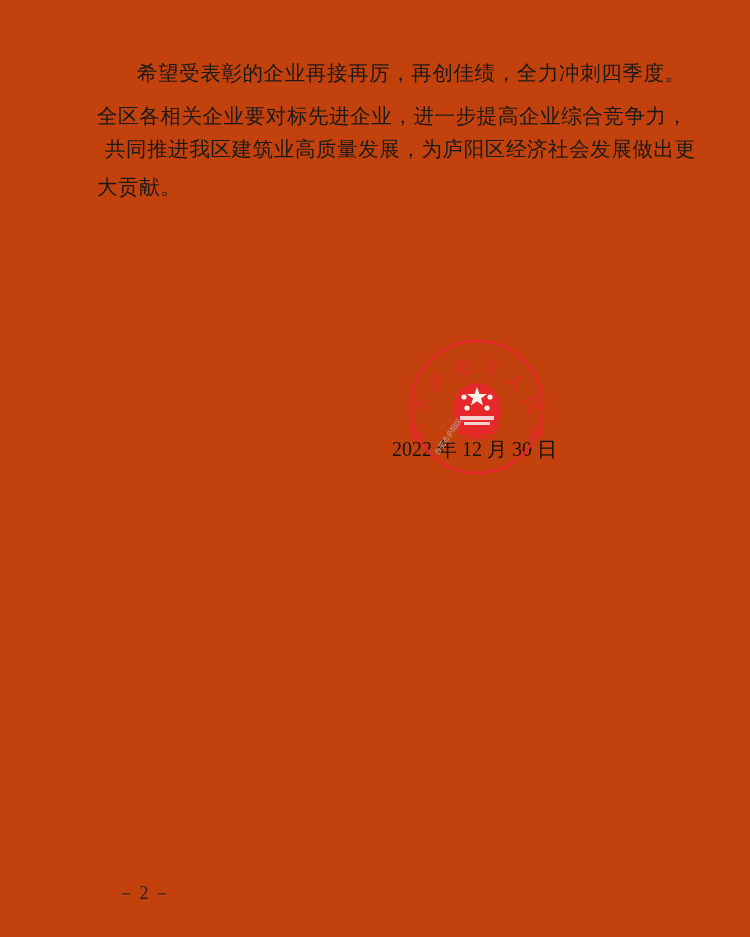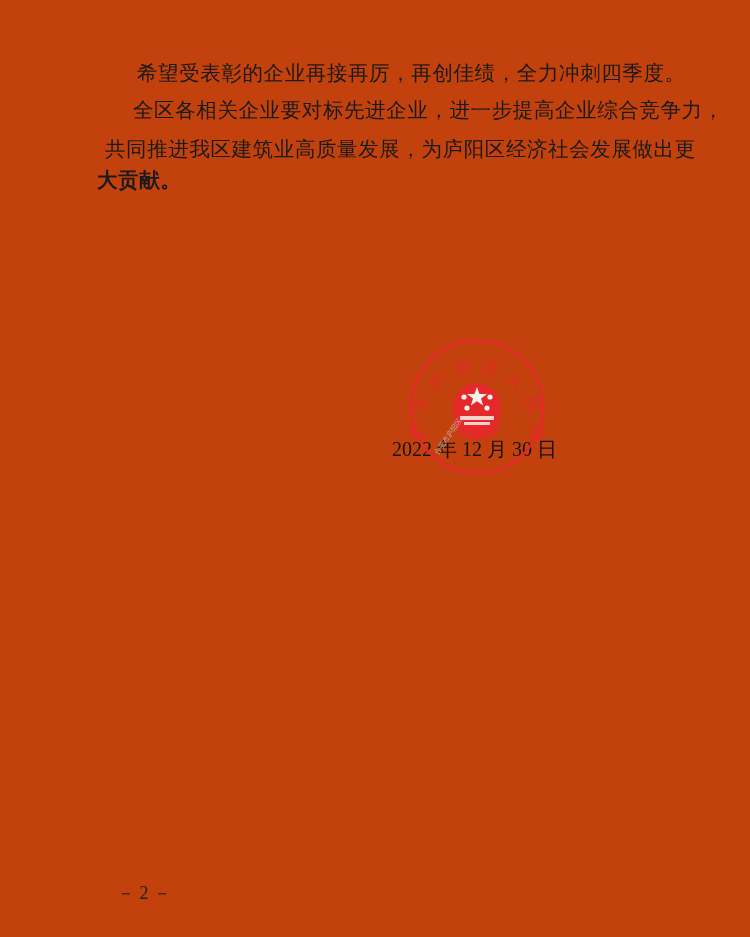--- a/index.html
+++ b/index.html
@@ -62,23 +62,23 @@
     white-space: nowrap;
     color: #222;
   }
 </style>
 </head>
 <body>
 
 <div class="page">
 
   <div class="line indent" style="top:61px;">希望受表彰的企业再接再厉，再创佳绩，全力冲刺四季度。</div>
-  <div class="line" style="top:98px;margin-left:36px;">全区各相关企业要对标先进企业，进一步提高企业综合竞争力，</div>
+  <div class="line" style="top:104px;">全区各相关企业要对标先进企业，进一步提高企业综合竞争力，</div>
   <div class="line" style="top:137px;margin-left:8px;">共同推进我区建筑业高质量发展，为庐阳区经济社会发展做出更</div>
-  <div class="line" style="top:168px;font-weight:bold;">大贡献。</div>
+  <div class="line" style="top:175px;">大贡献。</div>
 
 
   <div class="date">
     <span class="num">2022</span>
     <span>年</span>
     <span class="num">12</span>
     <span>月</span>
     <span class="num">30</span>
     <span>日</span>
   </div>

